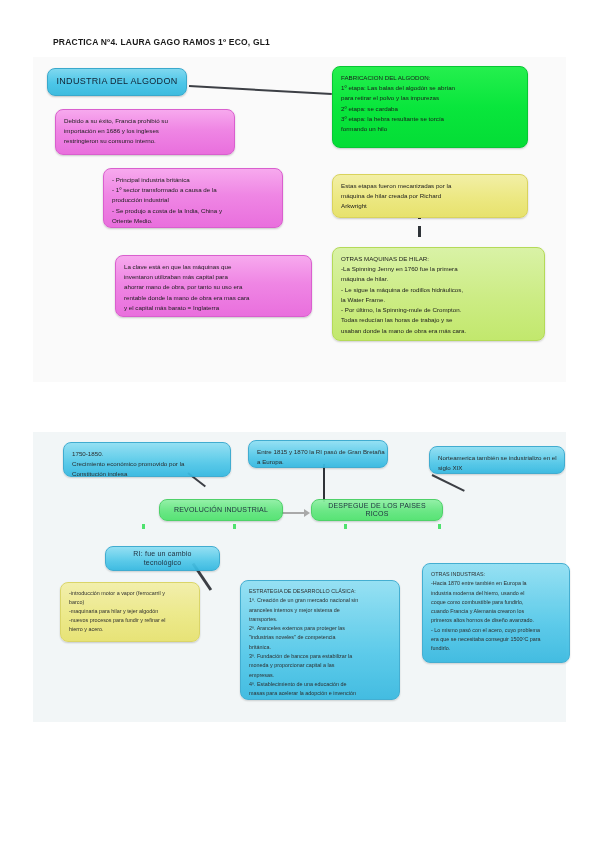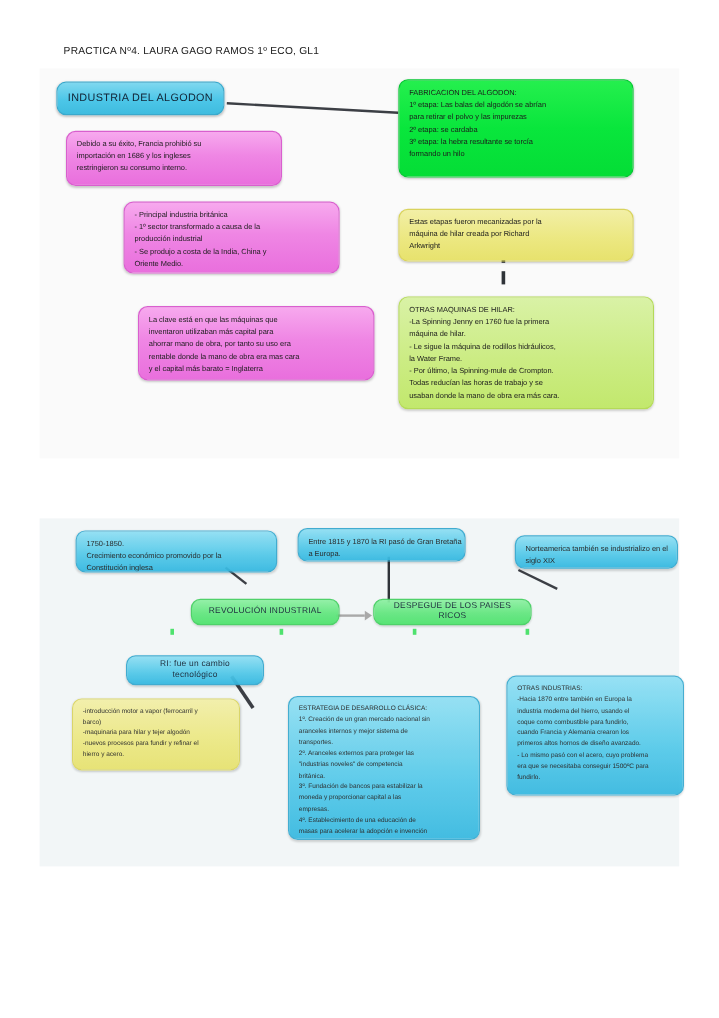--- a/index.html
+++ b/index.html
@@ -6,21 +6,21 @@
   body{
     width:599px;height:848px;
     background:#ffffff;
     font-family:"Liberation Sans", sans-serif;
     color:#222;
     overflow:hidden;
     position:relative;
   }
   .page-title{
     position:absolute;left:33px;top:37px;
-    font-size:8.5px;font-weight:normal;letter-spacing:.2px;
+    font-size:8.5px;font-weight:bold;letter-spacing:.2px;
     color:#1a1a1a;white-space:nowrap;padding-left:20px;
   }
 
   
   .canvas{position:absolute;}
   #canvas-one{left:33px;top:57px;width:533px;height:325px;background:#fafafa;}
   #canvas-two{left:33px;top:432px;width:533px;height:290px;background:#f2f6f7;}
 
   .node{
     position:absolute;

